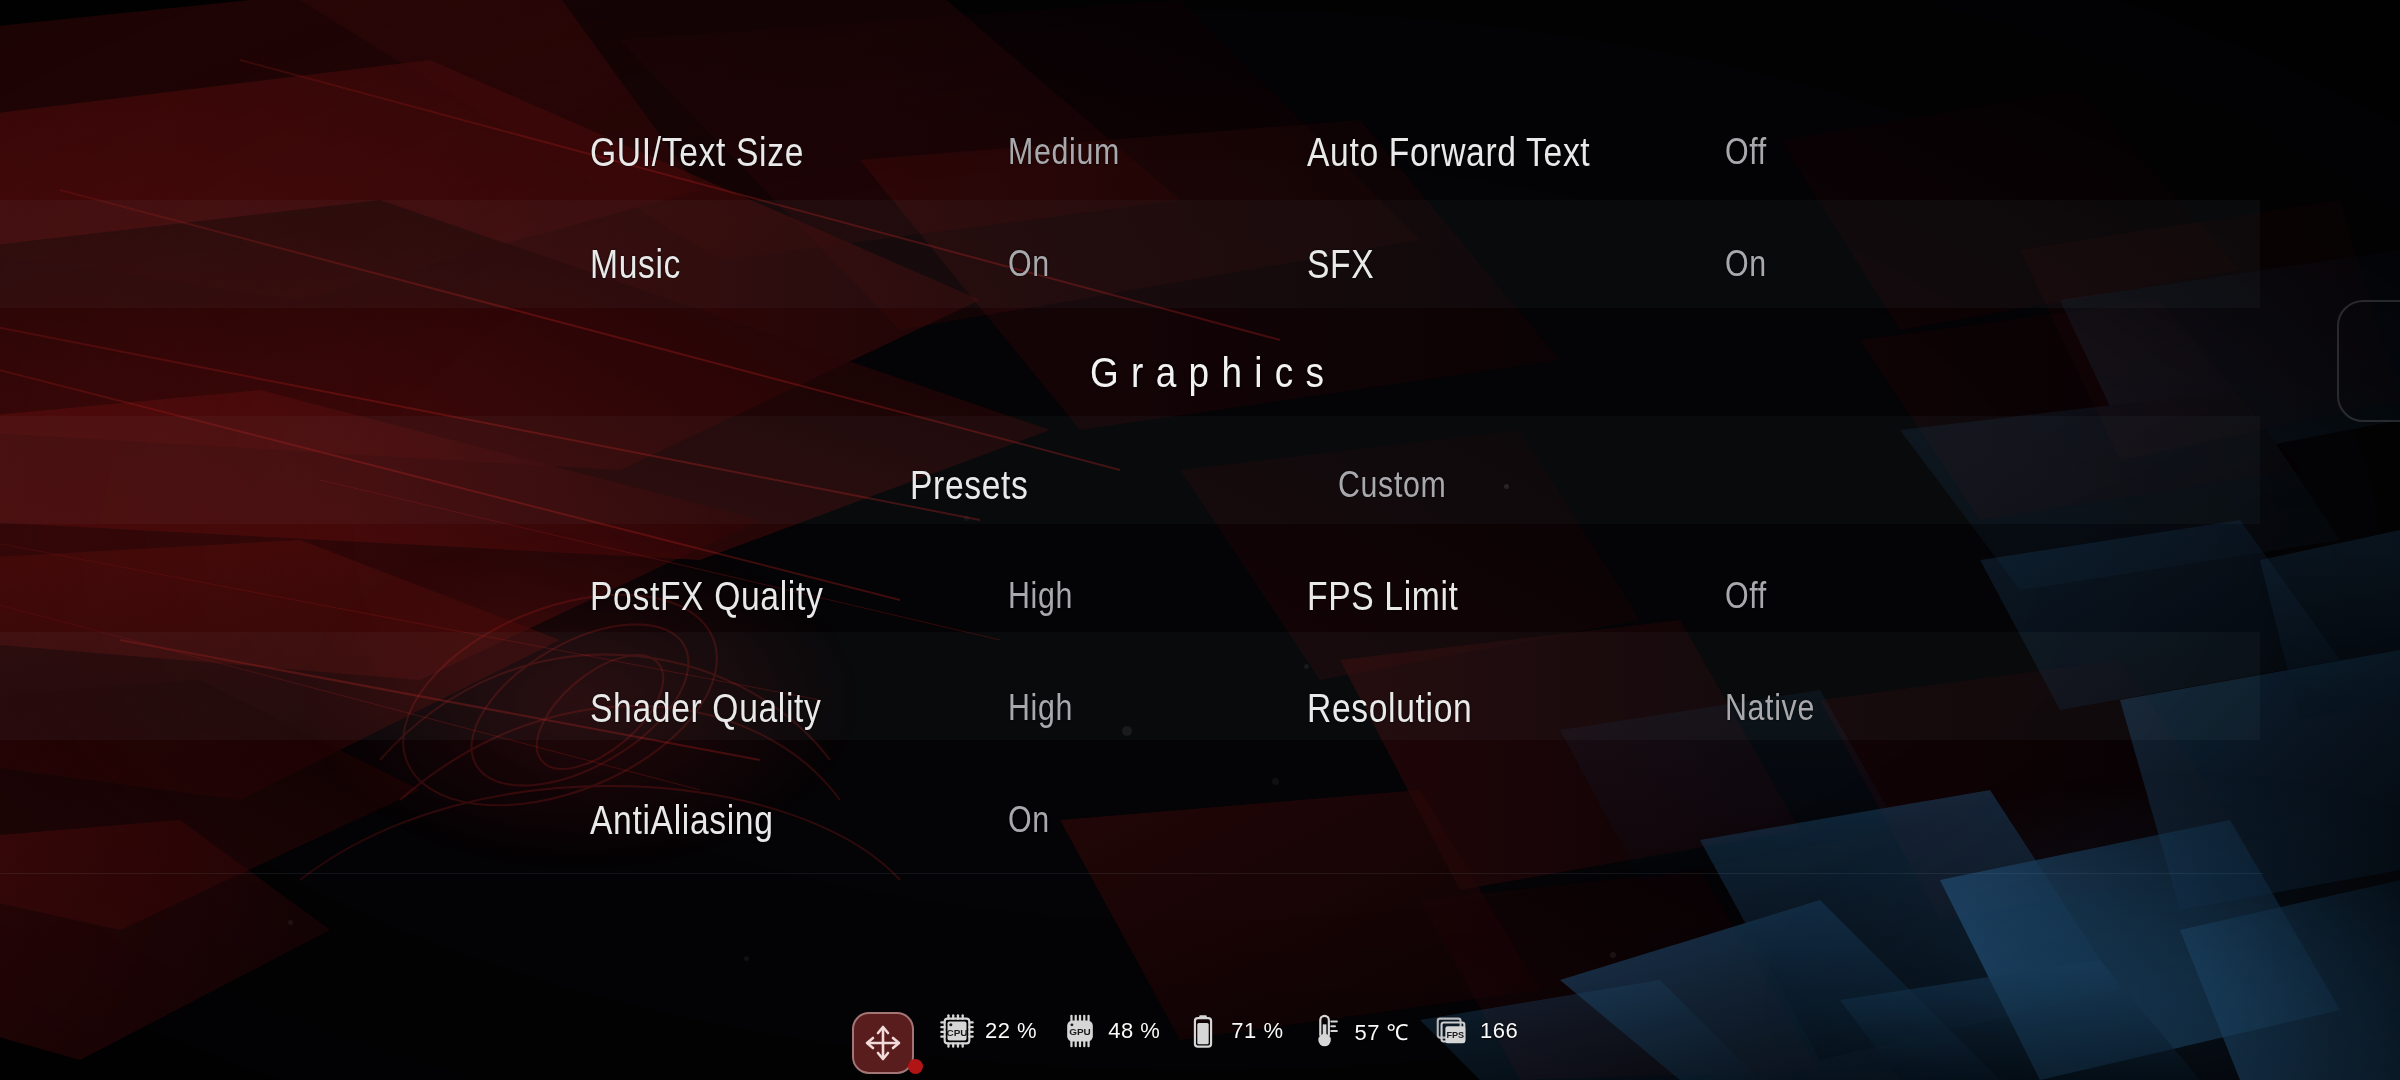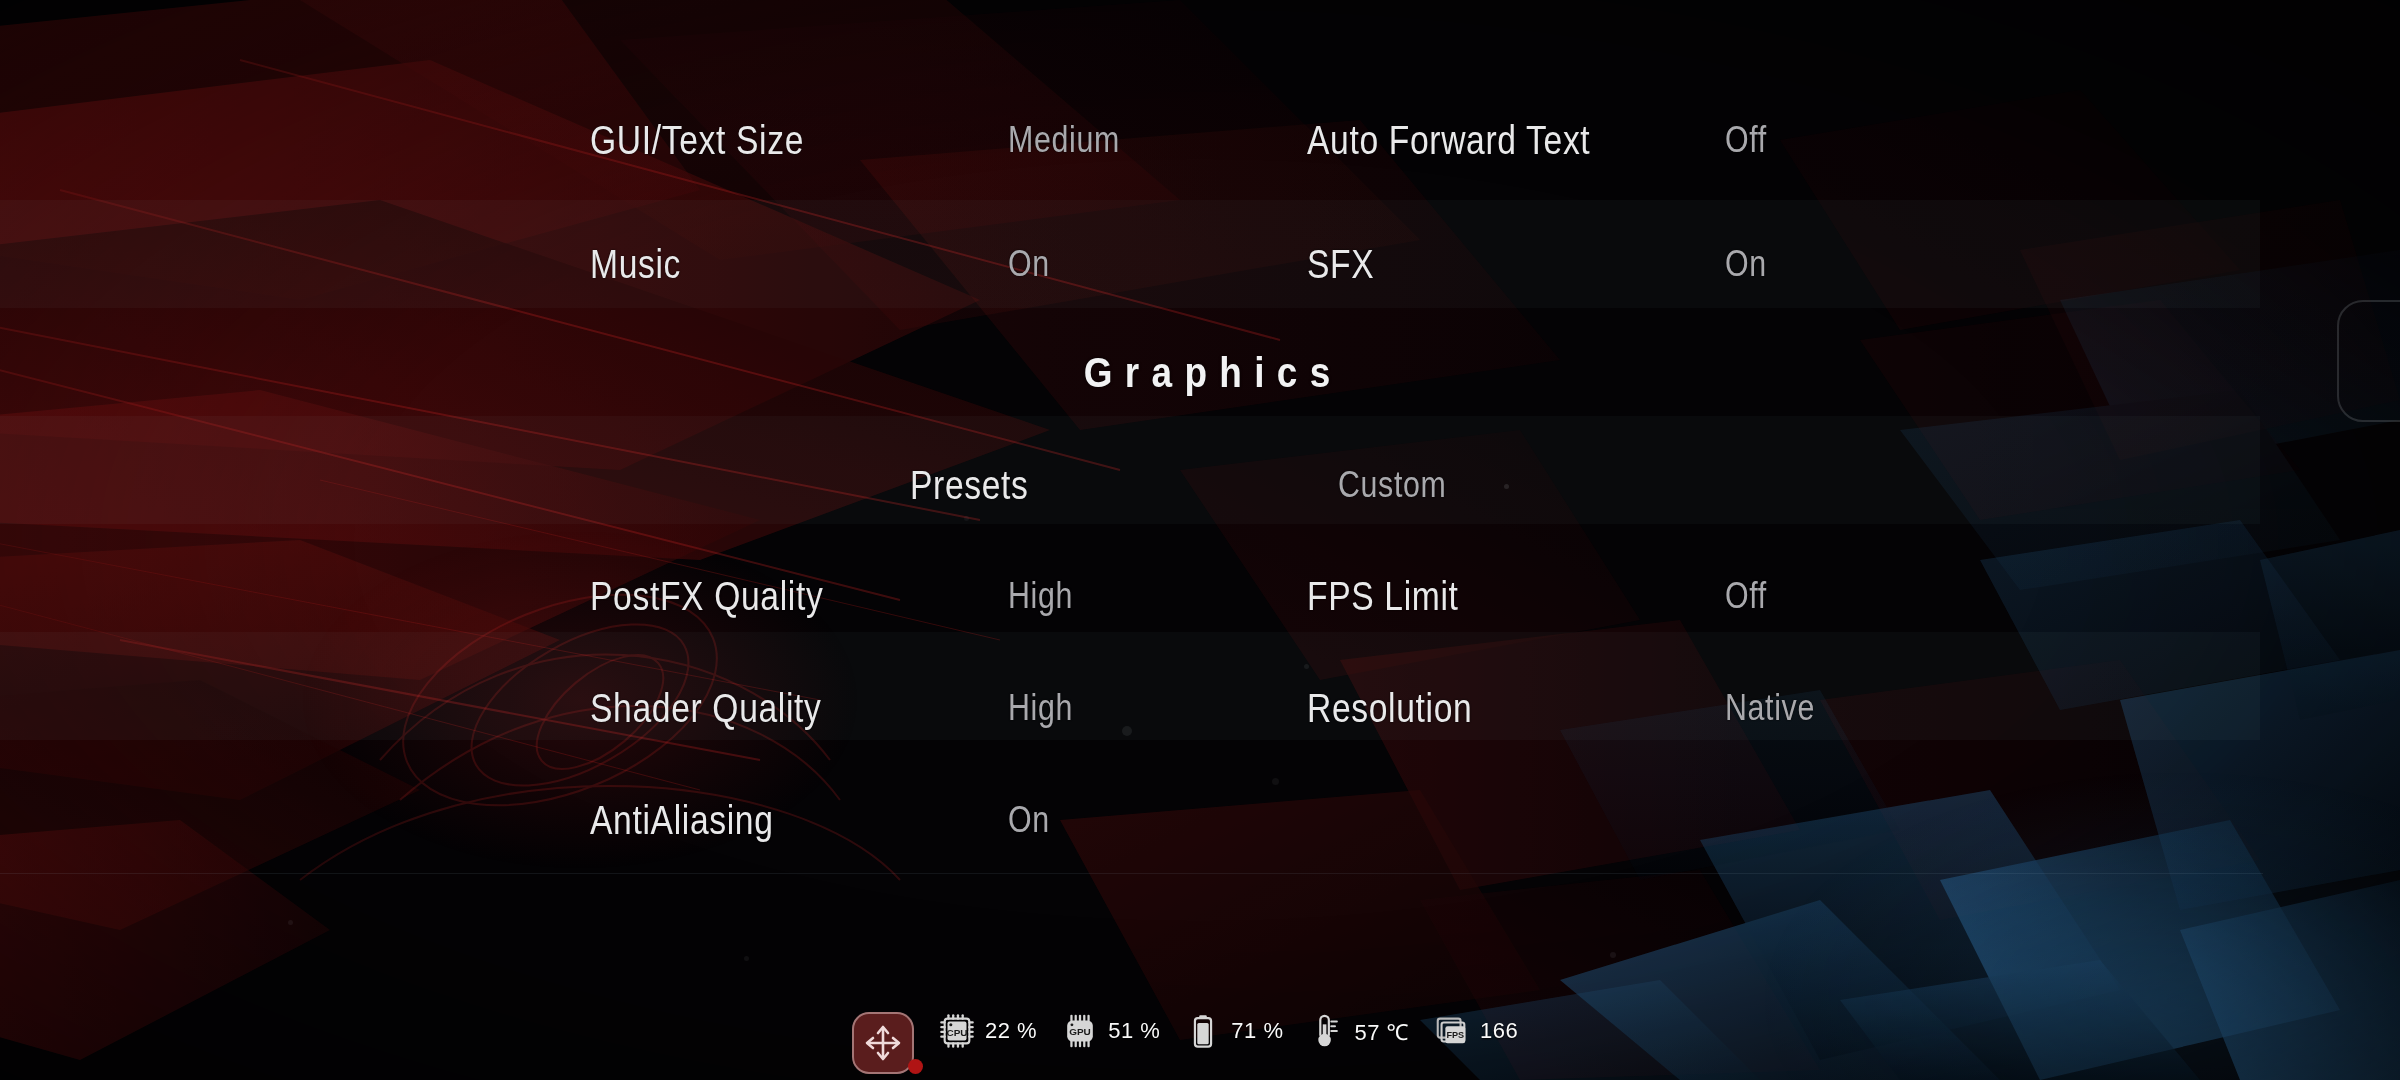--- a/index.html
+++ b/index.html
@@ -60,21 +60,21 @@
   .c-label2 { left:1307px; }
   .c-value2 { left:1725px; }
 
   
   .section-header {
     position:absolute;
     left:0; width:2400px; height:66px;
     text-align:center;
     color:#f2f2f3;
     font-size:42px;
-    font-weight:700;
+    font-weight:400;
     letter-spacing:14px;
     line-height:66px;
     text-indent:14px;
     text-shadow:0 0 3px rgba(0,0,0,.9);
   }
   .section-header span { display:inline-block; transform:scaleX(0.88); }
 
   
   .c-presets { left:910px; }
   .c-presetval { left:1338px; }
@@ -256,21 +256,21 @@
     </defs>
   </svg>
 </div>
 
 <div id="panel">
 
   <div class="band" style="top:200px;  height:108px;"></div>
   <div class="band" style="top:416px;  height:108px;"></div>
   <div class="band" style="top:632px;  height:108px;"></div>
 
-  <div class="row" style="top:110px;">
+  <div class="row" style="top:122px;">
     <span class="cell label c-label">GUI/Text Size</span>
     <span class="cell value c-value">Medium</span>
     <span class="cell label c-label2">Auto Forward Text</span>
     <span class="cell value c-value2">Off</span>
   </div>
 
   <div class="row" style="top:234px;padding-left:8px;">
     <span class="cell label c-label">Music</span>
     <span class="cell value c-value">On</span>
     <span class="cell label c-label2">SFX</span>
@@ -373,21 +373,21 @@
         <line x1="11" y1="31" x2="11" y2="36"></line>
           <line x1="15.5" y1="31" x2="15.5" y2="36"></line>
         <line x1="20" y1="31" x2="20" y2="36"></line>
           <line x1="24.5" y1="31" x2="24.5" y2="36"></line>
         <line x1="29" y1="31" x2="29" y2="36"></line>
       </g>
       <rect x="6.5" y="9" width="27" height="22" rx="5.5" fill="#d6d6d6"></rect>
       <circle cx="11.5" cy="13.5" r="1.5" fill="#1a1a1a"></circle>
       <text x="20" y="24.2" font-family="'Liberation Sans',sans-serif" font-size="10.5" font-weight="bold" fill="#1a1a1a" text-anchor="middle">GPU</text>
     </svg>
-    <span class="txt">51 %</span>
+    <span class="txt">48 %</span>
   </div>
 
   <div class="stat">
     <svg class="ico" width="38" height="38" viewBox="0 0 40 40">
       <rect x="16" y="3.5" width="8" height="3.5" rx="1.2" fill="#d6d6d6"></rect>
       <rect x="11.5" y="6.5" width="17" height="30" rx="3" fill="none" stroke="#d6d6d6" stroke-width="2.3"></rect>
       <rect x="14" y="11.5" width="12" height="22.5" rx="1.6" fill="#d6d6d6"></rect>
     </svg>
     <span class="txt">71 %</span>
   </div>

